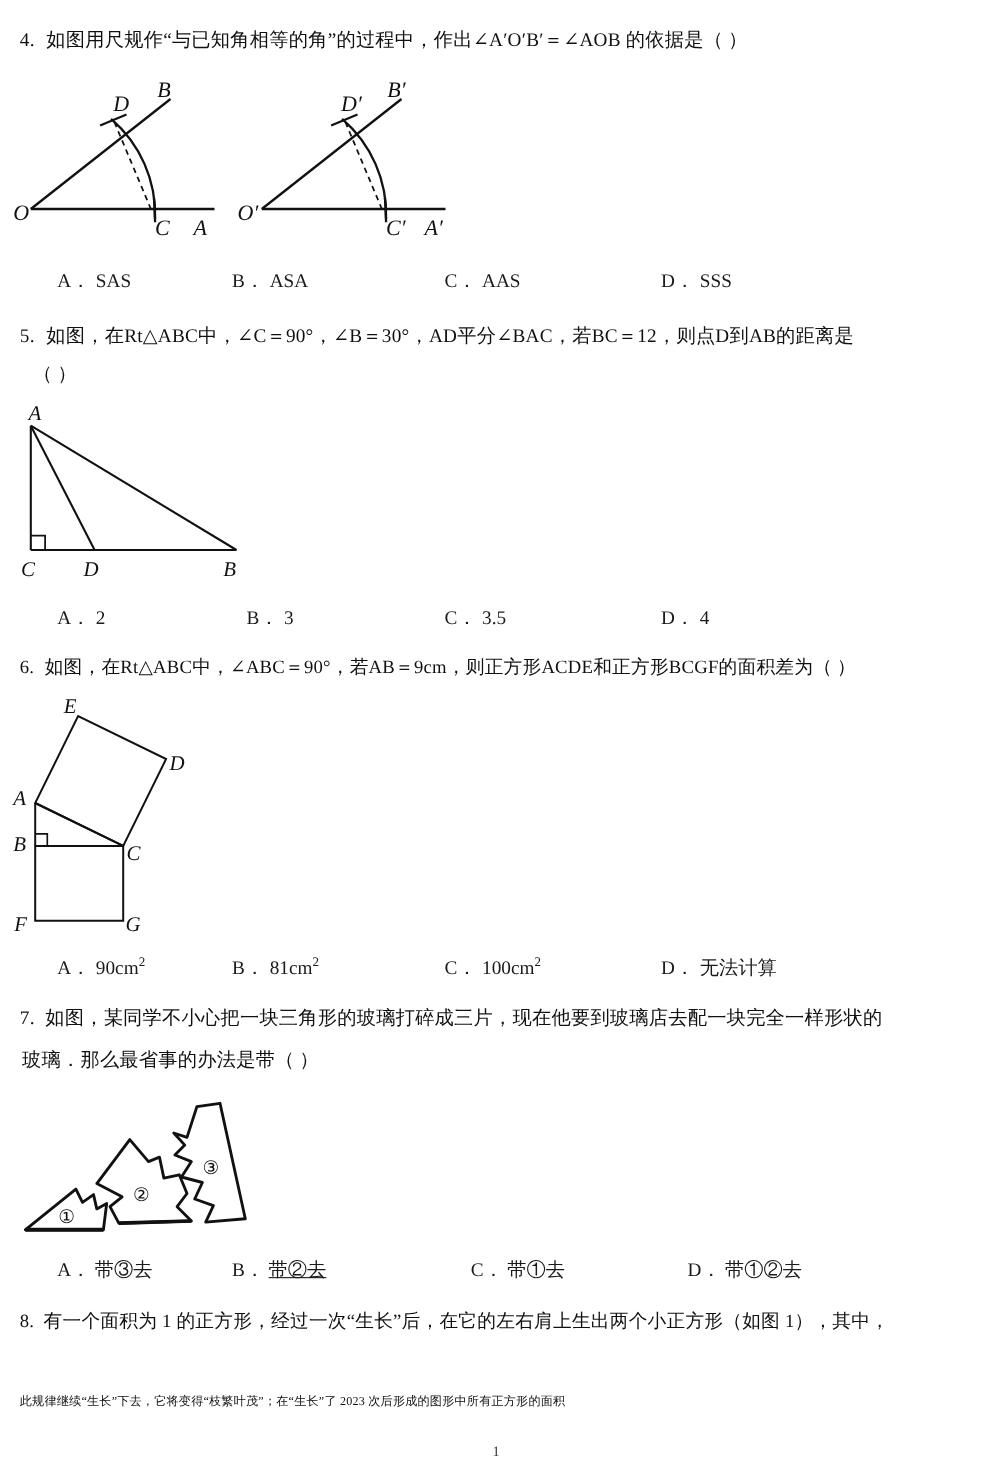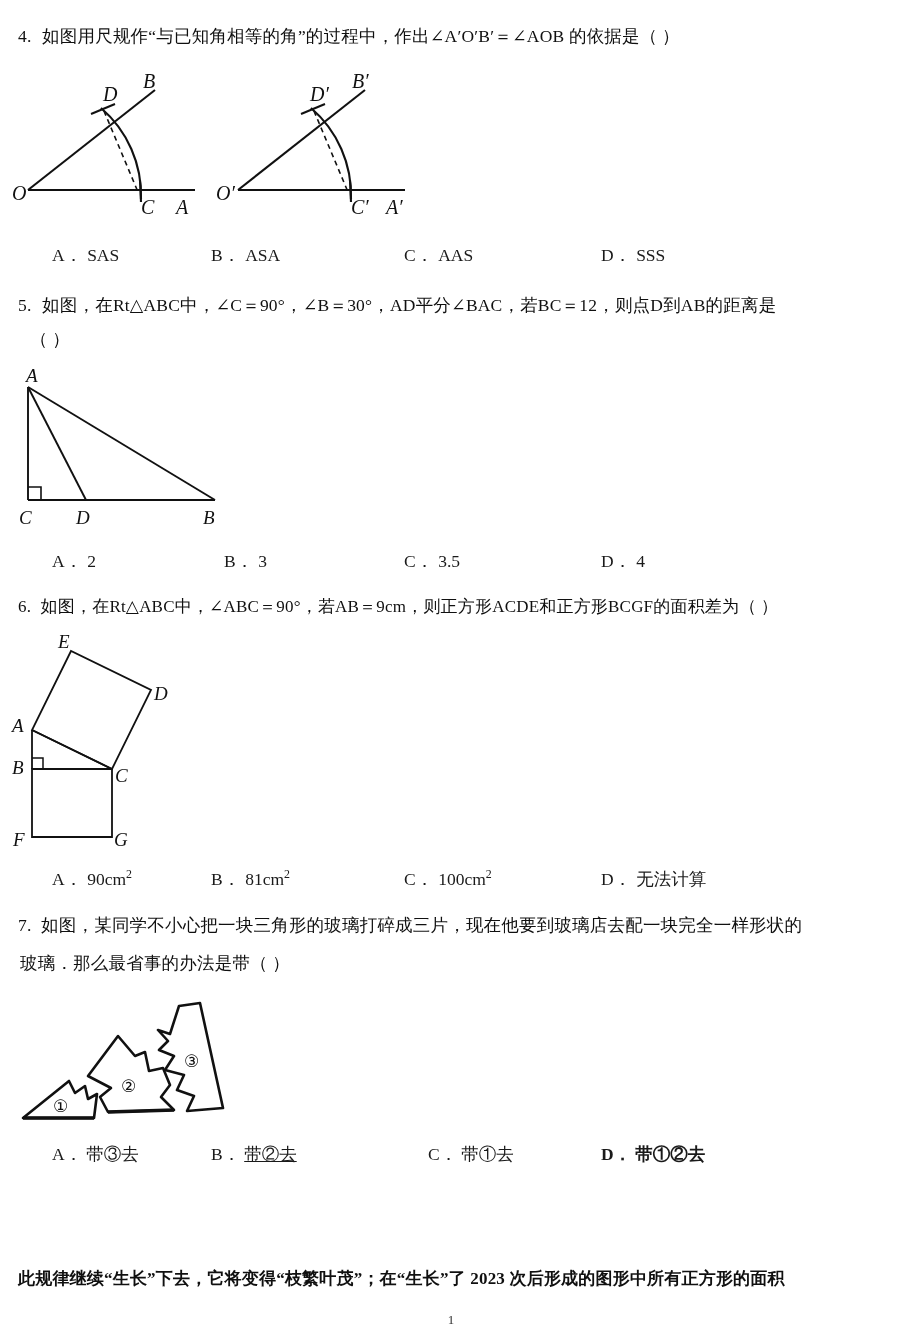--- a/index.html
+++ b/index.html
@@ -243,24 +243,28 @@
   <div class="options" style="top:1142px; left:0;">
     <span class="opt" style="left:52px;">
       <span class="lab">A．</span><span style="margin-left:4px;">带③去</span>
     </span>
     <span class="opt" style="left:211px;">
       <span class="lab">B．</span><span style="margin-left:4px;text-decoration:underline;">带②去</span>
     </span>
     <span class="opt" style="left:428px;">
       <span class="lab">C．</span><span style="margin-left:4px;">带①去</span>
     </span>
-    <span class="opt" style="left:601px;font-weight:bold;">
+    <span class="opt" style="left:625px;">
       <span class="lab">D．</span><span style="margin-left:4px;">带①②去</span>
     </span>
   </div>
 
-  <div class="qline" style="left:18px; top:1267px; font-size:17px;font-weight:bold;">
+  <div class="qline" style="left:18px; top:1189px; font-size:17px;">
+    <span class="qnum">8.</span>
+    <span style="margin-left:4px;">有一个面积为 1 的正方形，经过一次“生长”后，在它的左右肩上生出两个小正方形（如图 1），其中，</span>
+  </div>
+  <div class="qline" style="left:18px; top:1267px; font-size:11px;">
     <span>此规律继续“生长”下去，它将变得“枝繁叶茂”；在“生长”了 2023 次后形成的图形中所有正方形的面积</span>
   </div>
 
   <div class="pageno" style="top:1312px;">1</div>
 
 </div>
 
 </body></html>

